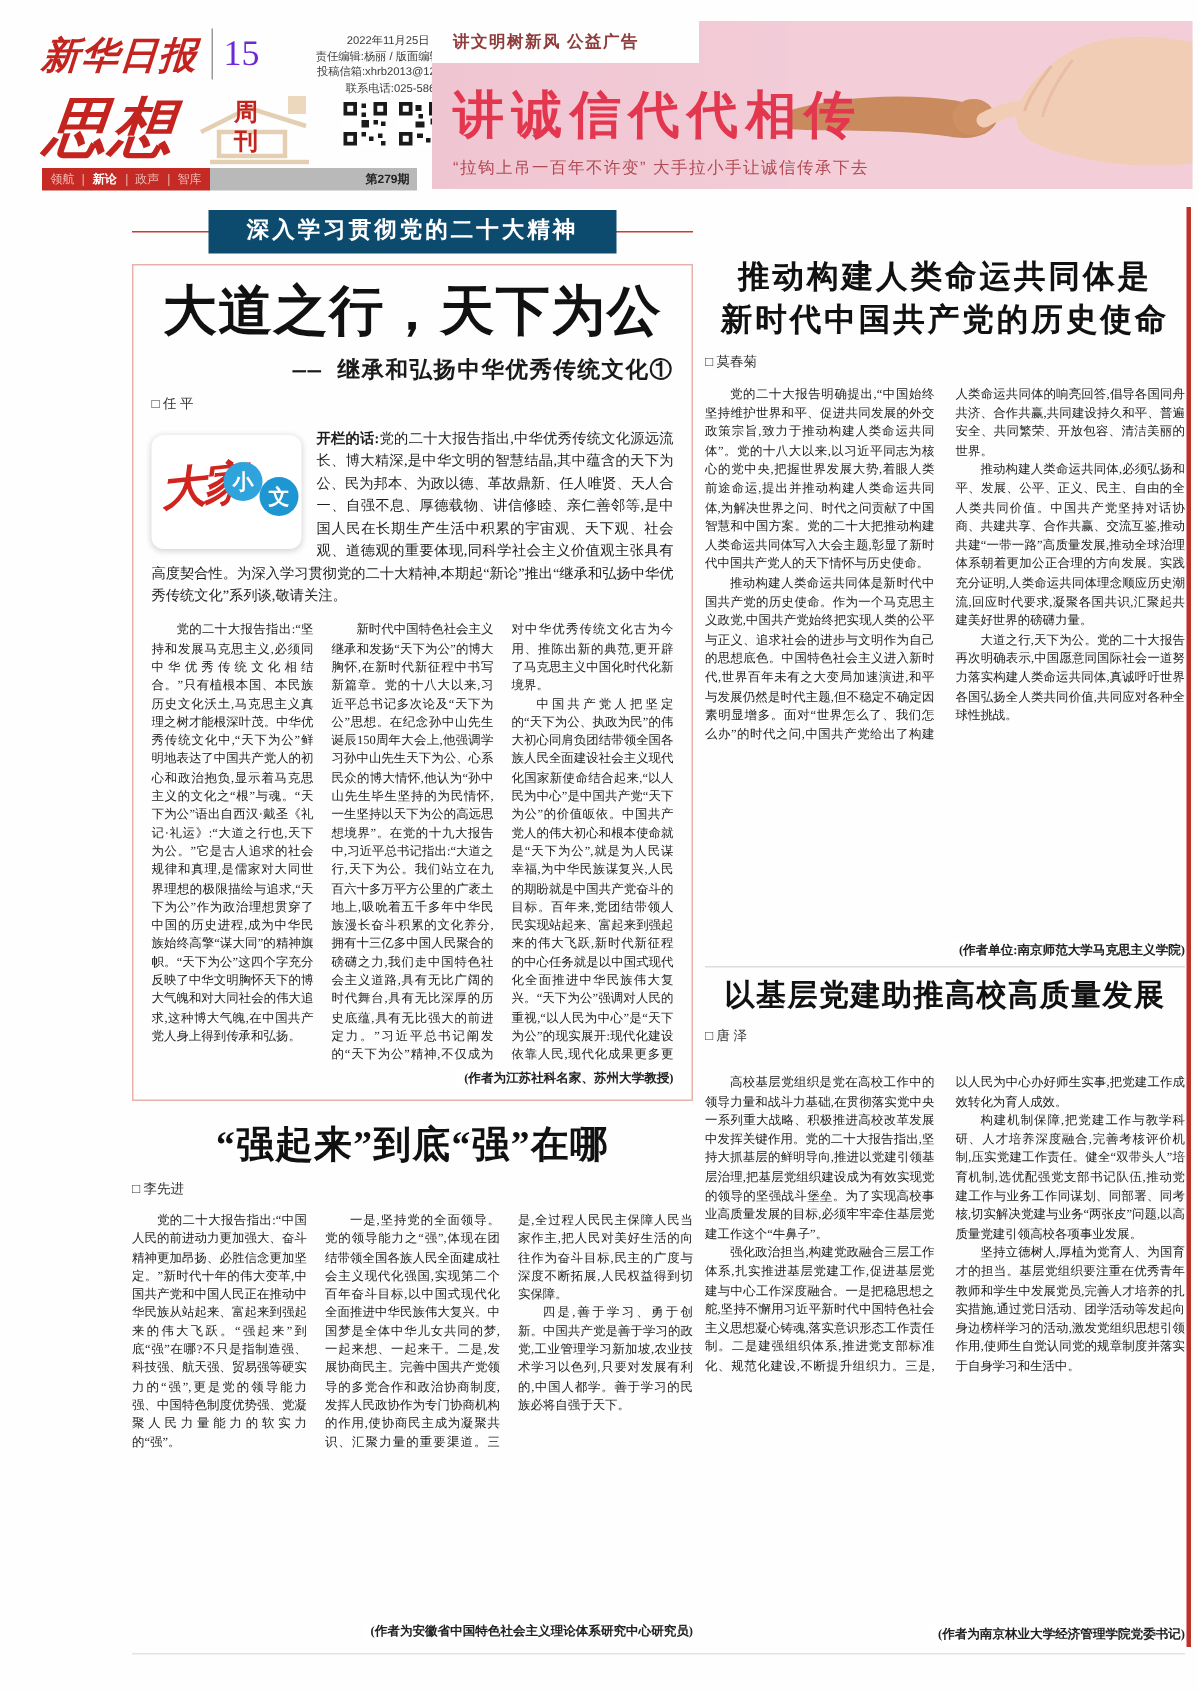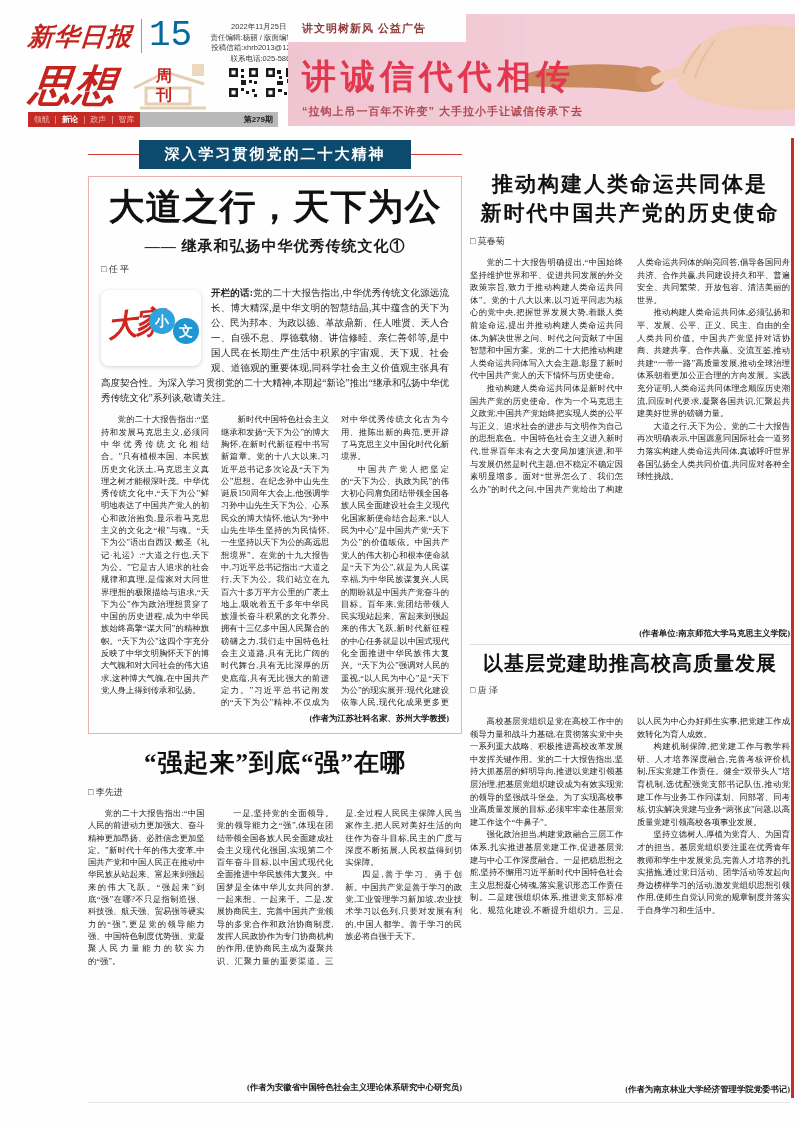--- a/index.html
+++ b/index.html
@@ -5,21 +5,21 @@
   * { margin:0; padding:0; box-sizing:border-box; }
   html,body { background:#ffffff; }
   .page { position:relative; width:799px; height:1128px; background:#fefefe; overflow:hidden;
           font-family:"Liberation Serif", serif; color:#222; }
 
   
   .mh { position:absolute; left:28px; top:10px; width:252px; height:118px; }
   .paper-row { position:absolute; left:0; top:8px; display:flex; align-items:center; }
   .paper-name { font-weight:900; font-style:italic; font-size:25px; color:#c4241f; letter-spacing:1px; transform:skewX(-4deg); }
   .paper-div { width:1px; height:34px; background:#999; margin:0 7px 0 9px; }
-  .page-no { font-family:Liberation Mono, monospace; font-size:36px; font-weight:400; color:#0369a1; line-height:36px; }
+  .page-no { font-family:Liberation Serif, serif; font-size:24px; font-weight:400; color:#6d28d9; line-height:36px; }
   .weekly-row { position:absolute; left:2px; top:52px; width:250px; height:56px; }
   .weekly-decor { position:absolute; left:96px; top:-4px; opacity:.65; }
   .weekly-big { position:relative; font-weight:900; font-style:italic; font-size:42px; line-height:48px; color:#c4241f; letter-spacing:2px; transform:skewX(-6deg); display:inline-block; }
   .weekly-stack { position:absolute; left:126px; top:4px; display:flex; flex-direction:column; font-weight:900; font-size:16px; line-height:19px; color:#c4241f; }
   .mh-meta { position:absolute; left:175px; top:12px; width:108px; text-align:right;
              font-family:"Liberation Sans",sans-serif; font-size:7.5px; line-height:10.5px; color:#3a3a3a; }
   .qr-row { position:absolute; left:200px; top:57px; display:flex; gap:6px; }
   .qr { width:31px; height:31px; background:#fff; }
   
   .navbar { position:absolute; left:28px; top:112px; width:250px; height:15px; display:flex;
@@ -32,35 +32,35 @@
   .issue { font-size:8px; color:#222; padding-right:5px; font-weight:bold; }
 
   
   .ad { position:absolute; left:288px; top:14px; width:507px; height:112px;
         background:linear-gradient(90deg,#f0c5d2,#f4d3dd); }
   .ad-label { position:absolute; left:0; top:0; width:178px; height:28px; background:#fefefe;
               font-family:"Liberation Sans",sans-serif; font-weight:bold; font-size:11px; color:#8e3c3c;
               letter-spacing:1px; line-height:28px; padding-left:14px; }
   .ad-headline { position:absolute; left:14px; top:40px; font-weight:900; font-size:34px; letter-spacing:5px;
                  color:#e2374e; font-family:"Liberation Sans",sans-serif; }
-  .ad-subline { position:absolute; left:14px; top:90px; font-weight:bold; font-size:11px; letter-spacing:1px;
+  .ad-subline { position:absolute; left:14px; top:90px; font-weight:normal; font-size:11px; letter-spacing:1px;
                 color:#b04a52; font-family:"Liberation Sans",sans-serif; }
   .ad-photo { position:absolute; right:0; top:0; height:112px; }
 
   
   .banner-wrap { position:absolute; left:88px; top:140px; width:374px; height:30px; }
   .banner-wrap::before { content:""; position:absolute; left:0; right:0; top:14px; border-top:1.5px solid #cf3a30; }
   .banner { position:relative; margin:0 auto; width:272px; height:29px; background:#0c4a6e; color:#fff;
             font-weight:bold; font-size:15px; letter-spacing:2px; text-align:center; line-height:29px; }
 
   
   .main-box { position:absolute; left:88px; top:176px; width:374px; height:558px;
               border:1px solid #e7b1ac; padding:4px 12px 10px; }
   .h-main { text-align:center; font-weight:900; font-size:36px; line-height:1.15; letter-spacing:1px; color:#111; margin-top:6px; }
-  .h-sub { text-align:center; font-weight:bold; font-size:15px; color:#1a1a1a; margin-top:9px; letter-spacing:1px; }
+  .h-sub { text-align:right; font-weight:bold; font-size:15px; color:#1a1a1a; margin-top:9px; letter-spacing:1px;font-family:Liberation Mono, monospace; }
   .byline { font-size:9px; color:#333; margin-top:7px; }
   .intro-row { margin-top:10px; min-height:112px; }
   .col-logo { float:left; width:100px; height:76px; margin:4px 10px 2px 0; position:relative;
               background:#fff; border-radius:8px; box-shadow:0 1px 4px rgba(0,0,0,.18); }
   .logo-main { position:absolute; left:6px; top:14px; font-weight:900; font-style:italic; font-size:30px; color:#d0241f;
                transform:rotate(-6deg); letter-spacing:-2px; }
   .logo-c { position:absolute; width:26px; height:26px; border-radius:50%; background:#2fa3dc; color:#fff;
             font-weight:bold; font-size:14px; text-align:center; line-height:26px; font-family:"Liberation Sans",sans-serif; }
   .logo-c.c1 { left:48px; top:18px; }
   .logo-c.c2 { left:72px; top:28px; background:#1e96d2; }

